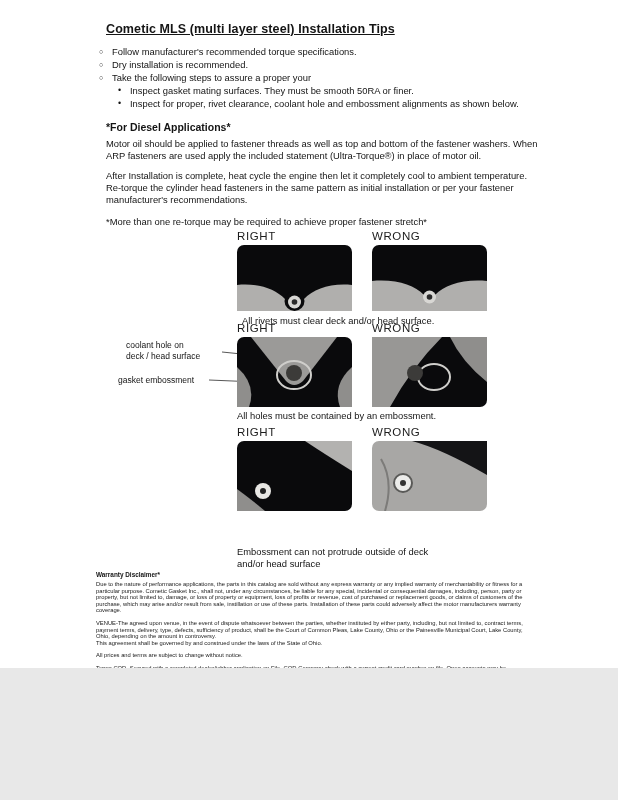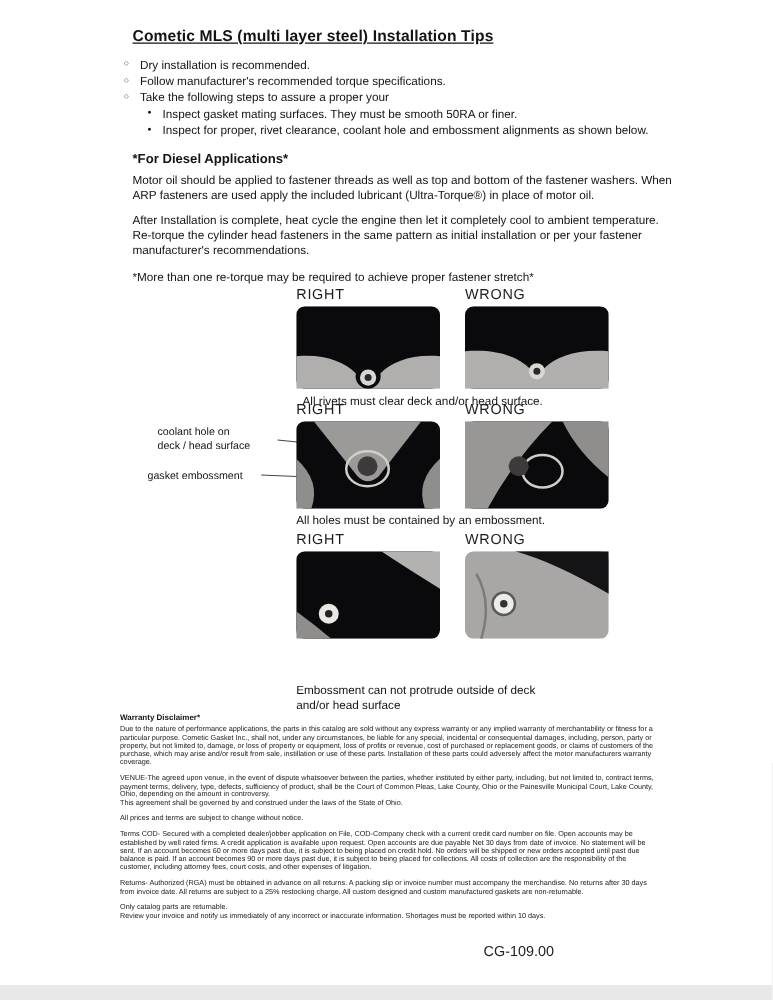--- a/index.html
+++ b/index.html
@@ -1,18 +1,18 @@
 <!DOCTYPE html>
 <html><head>
 <meta charset="utf-8">
 <style>
   * { margin:0; padding:0; box-sizing:border-box; }
   html,body { background:#e8e8e8; }
   .page {
-    position:relative; width:618px; height:788px; background:#ffffff;
+    position:relative; width:618px; height:668px; background:#ffffff;
     font-family:"Liberation Sans", sans-serif; color:#141414; overflow:hidden;
     margin:0 auto;
   }
   .content { position:absolute; left:96px; top:22px; width:442px; }
   .title {
     font-size:12.5px; font-weight:bold; text-decoration:underline;
     margin-left:10px; margin-bottom:9px; letter-spacing:0.1px;
   }
   .bullet {
     font-size:9.4px; line-height:13px; position:relative; padding-left:13px; margin-left:3px;
@@ -48,28 +48,28 @@
   }
 </style>
 </head>
 <body>
 
 <div class="page">
 
   <div class="content">
     <h1 class="title">Cometic MLS (multi layer steel) Installation Tips</h1>
     <div>
+      <div class="bullet">Follow manufacturer's recommended torque specifications.</div>
       <div class="bullet">Dry installation is recommended.</div>
-      <div class="bullet">Follow manufacturer's recommended torque specifications.</div>
       <div class="bullet">Take the following steps to assure a proper your</div>
       <div class="bullet sub">Inspect gasket mating surfaces.  They must be smooth 50RA or finer.</div>
       <div class="bullet sub">Inspect for proper, rivet clearance, coolant hole and embossment alignments as shown below.</div>
     </div>
     <h2 class="diesel">*For Diesel Applications*</h2>
-    <p class="para">Motor oil should be applied to fastener threads as well as top and bottom of the fastener washers. When ARP fasteners are used apply the included lubricant (Ultra-Torque®) in place of motor oil.</p>
+    <p class="para">Motor oil should be applied to fastener threads as well as top and bottom of the fastener washers. When ARP fasteners are used apply the included statement (Ultra-Torque®) in place of motor oil.</p>
     <p class="para">After Installation is complete, heat cycle the engine then let it completely cool to ambient temperature. Re-torque the cylinder head fasteners in the same pattern as initial installation or per your fastener manufacturer's recommendations.</p>
     <p class="para note">*More than one re-torque may be required to achieve proper fastener stretch*</p>
   </div>
 
   <div class="fig-label" style="left:237px; top:230px;">RIGHT</div>
   <div class="fig-label" style="left:372px; top:230px;">WRONG</div>
 
   <div class="fig-img" style="left:237px; top:245px; height:66px;">
     <svg viewBox="0 0 115 66">
       <rect width="115" height="66" rx="7" fill="#0a0a0c"></rect>

